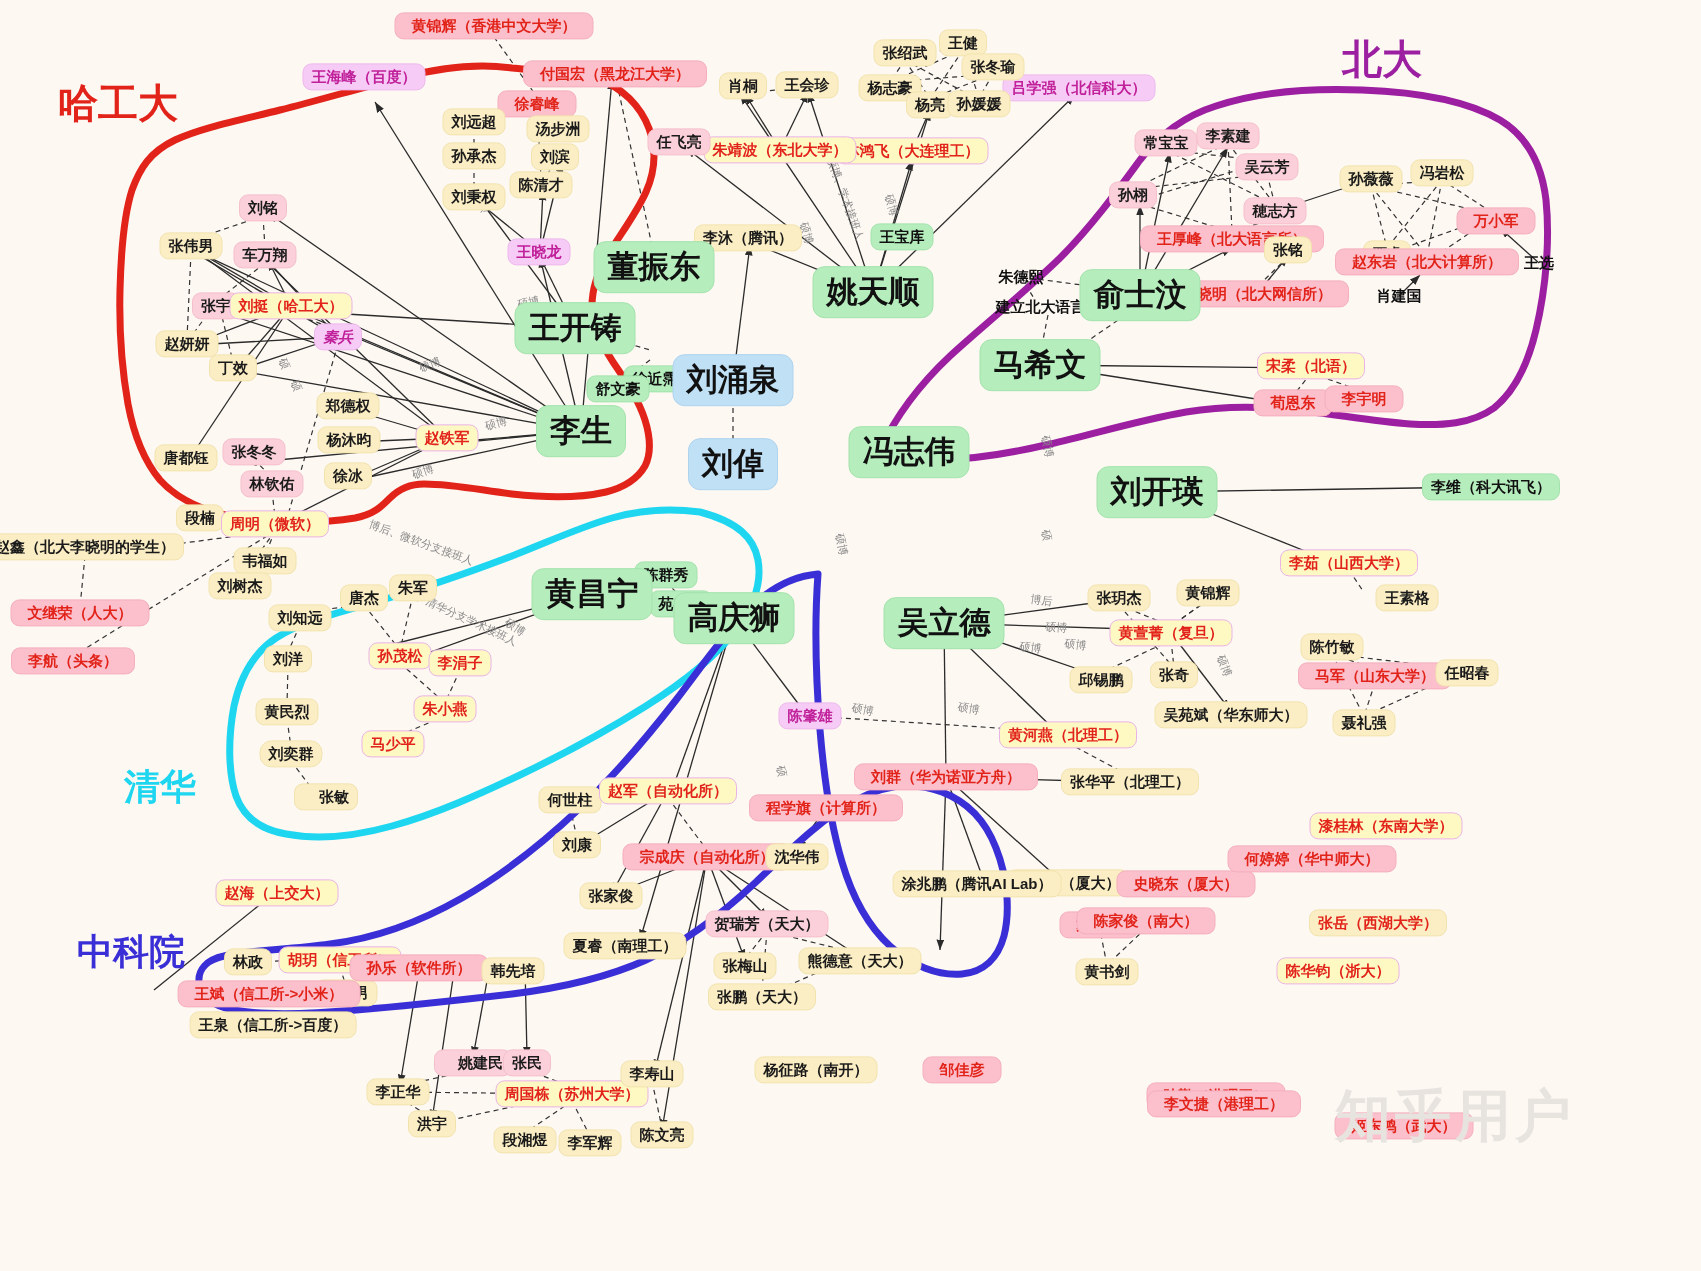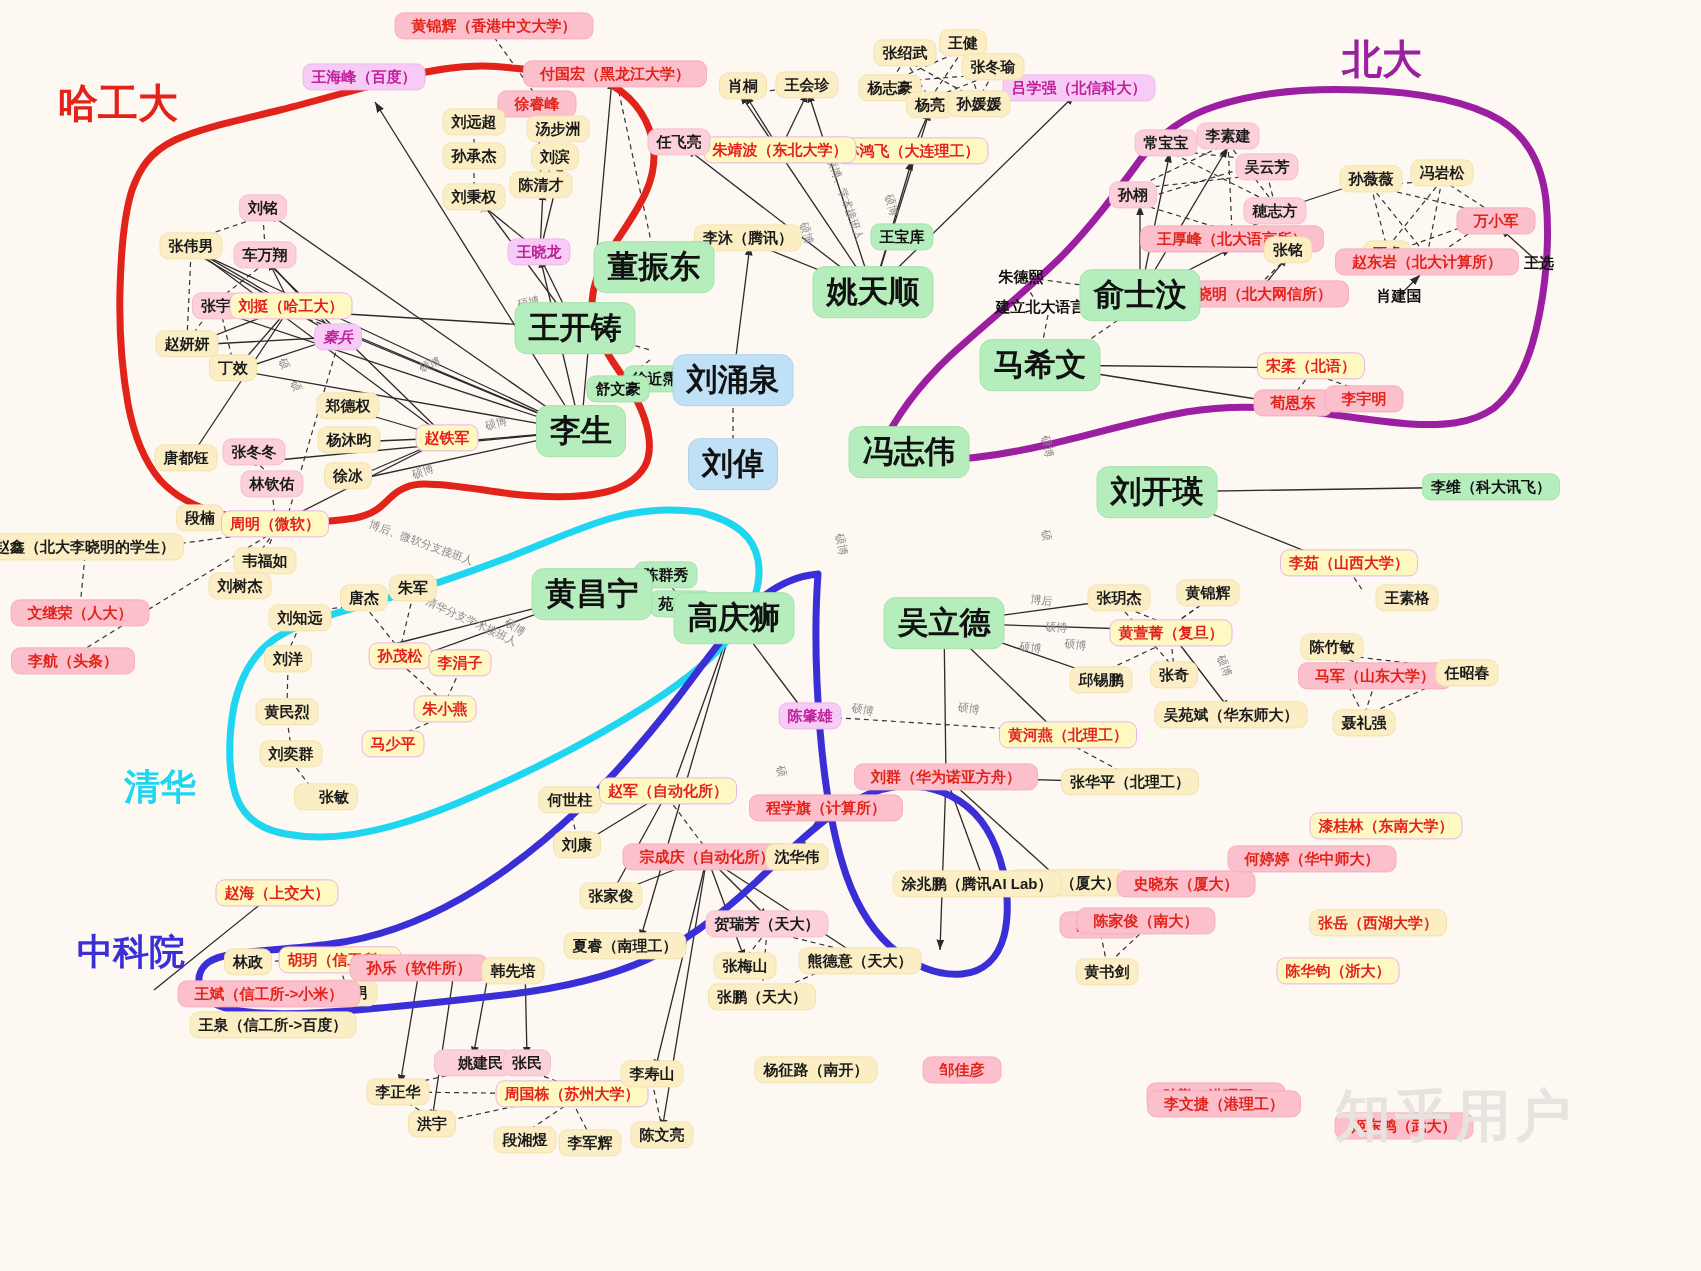--- a/index.html
+++ b/index.html
@@ -392,21 +392,21 @@
       <div class="node n-green" style="left: 681px; top: 604px;">苑春法</div>
       <div class="node n-cream" style="left: 364px; top: 598px;">唐杰</div>
       <div class="node n-cream" style="left: 413px; top: 588px;">朱军</div>
       <div class="node n-cream" style="left: 300px; top: 618px;">刘知远</div>
       <div class="node n-violetred" style="left: 400px; top: 656px;">孙茂松</div>
       <div class="node n-violetred" style="left: 460px; top: 663px;">李涓子</div>
       <div class="node n-cream" style="left: 288px; top: 659px;">刘洋</div>
       <div class="node n-violetred" style="left: 445px; top: 709px;">朱小燕</div>
       <div class="node n-cream" style="left: 287px; top: 712px;">黄民烈</div>
       <div class="node n-violetred" style="left: 393px; top: 744px;">马少平</div>
-      <div class="node n-cream" style="left: 291px; top: 754px;">刘奕群</div>
+      <div class="node n-cream" style="left: 291px; top: 754px; border-radius: 12px;">刘奕群</div>
       <div class="node n-cream" style="left: 326px; top: 797px; padding-left: 24px;">张敏</div>
       <div class="node n-violetred" style="left: 277px; top: 893px;">赵海（上交大）</div>
       <div class="node n-cream" style="left: 248px; top: 962px;">林政</div>
       <div class="node n-violetred" style="left: 340px; top: 960px;">胡玥（信工所）</div>
       <div class="node n-cream" style="left: 346px; top: 993px;">曹亚男</div>
       <div class="node n-pinkred" style="left: 269px; top: 994px;">王斌（信工所-&gt;小米）</div>
       <div class="node n-cream" style="left: 273px; top: 1025px;">王泉（信工所-&gt;百度）</div>
       <div class="node n-pinkred" style="left: 419px; top: 968px;">孙乐（软件所）</div>
       <div class="node n-cream" style="left: 513px; top: 971px;">韩先培</div>
       <div class="node n-pinklight" style="left: 473px; top: 1063px; padding-left: 23px;">姚建民</div>

